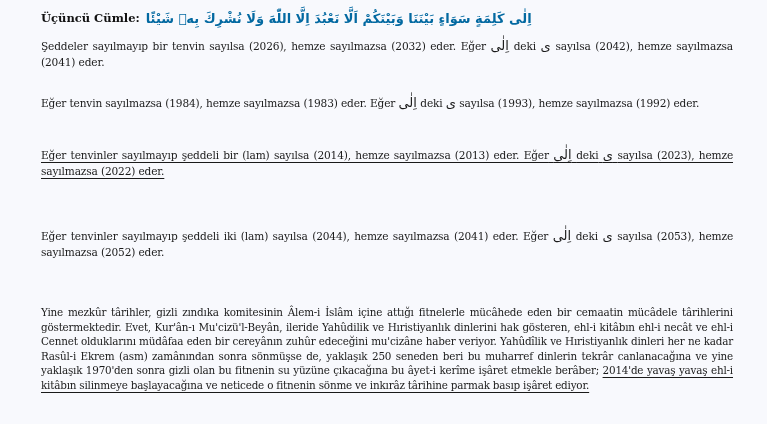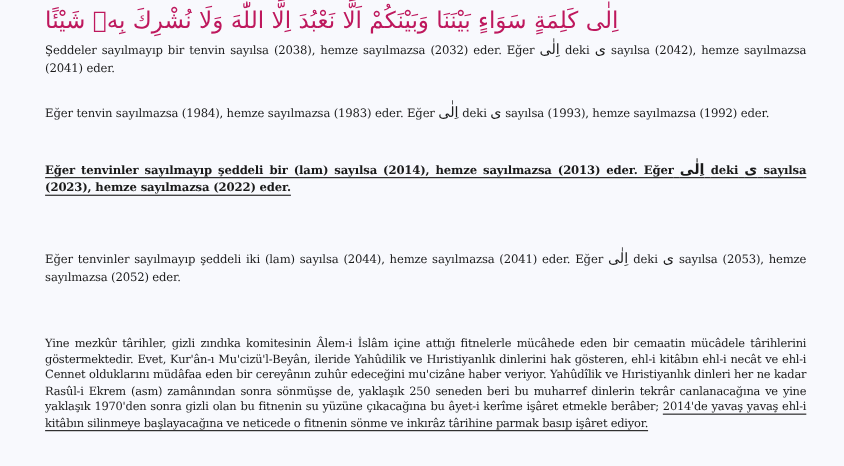--- a/index.html
+++ b/index.html
@@ -30,22 +30,23 @@
       font-weight: bold;
       font-size: 11.5px;
       color: #111;
     }
     .arabic {
       font-family: "DejaVu Sans", sans-serif;
       direction: rtl;
       unicode-bidi: embed;
     }
     .heading-arabic {
-      font-size: 21px;
-      color: #be185d;
+      font-size: 13px;
+      color: #0369a1;
+      font-weight: bold;
     }
     .para {
       position: absolute;
       left: 41px;
       width: 692px;
       font-size: 10.6px;
       line-height: 16px;
       text-align: justify;
       margin: 0;
       letter-spacing: -0.15px;
@@ -57,33 +58,34 @@
       unicode-bidi: isolate;
       margin-top: 30px;
     }
     .underlined {
       text-decoration: underline;
       text-decoration-thickness: 1px;
       text-underline-offset: 3px;
     }
     #p1 { top: 38px; }
     #p2 { top: 95px; }
-    #p3 { top: 147px; font-weight: bold; }
+    #p3 { top: 147px; }
     #p4 { top: 228px; }
     #p5 { top: 305px; font-size: 10.4px; line-height: 14.6px; letter-spacing: -0.2px; }
   </style>
 </head>
 <body>
 
 <div class="heading">
+  <span class="heading-label">Üçüncü Cümle:</span>
   <span class="arabic heading-arabic">اِلٰى كَلِمَةٍ سَوَاءٍ بَيْنَنَا وَبَيْنَكُمْ اَلَّا نَعْبُدَ اِلَّا اللّٰهَ وَلَا نُشْرِكَ بِهٖ شَيْئًا</span>
 </div>
 
 <p class="para" id="p1">
-  <span>Şeddeler sayılmayıp bir tenvin sayılsa (2038), hemze sayılmazsa (2032) eder. Eğer</span>
+  <span>Şeddeler sayılmayıp bir tenvin sayılsa (2026), hemze sayılmazsa (2032) eder. Eğer</span>
   <span class="inline-ar">اِلٰى</span>
   <span>deki</span>
   <span class="inline-ar">ى</span>
   <span>sayılsa (2042), hemze sayılmazsa (2041) eder.</span>
 </p>
 
 <p class="para" id="p2">
   <span>Eğer tenvin sayılmazsa (1984), hemze sayılmazsa (1983) eder. Eğer</span>
   <span class="inline-ar">اِلٰى</span>
   <span>deki</span>

